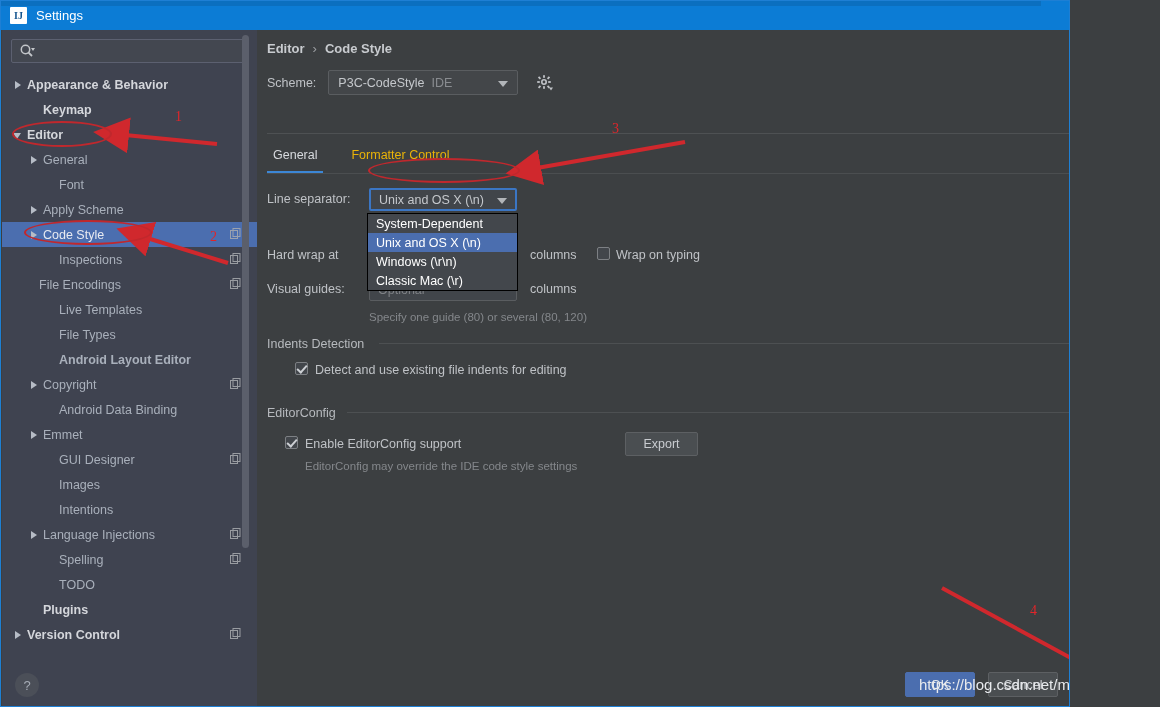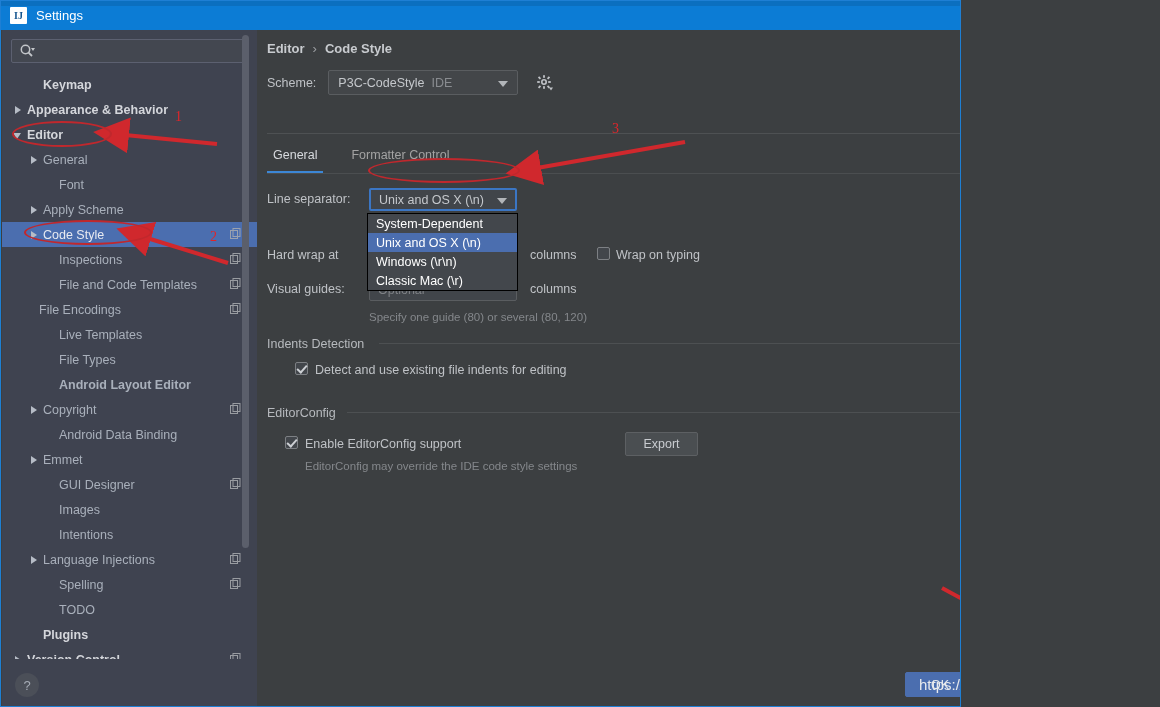--- a/index.html
+++ b/index.html
@@ -6,21 +6,21 @@
   html, body {
     margin: 0; padding: 0;
     width: 1160px; height: 707px;
     overflow: hidden;
     background: #3c3f41;
     font-family: "Liberation Sans", sans-serif;
     -webkit-font-smoothing: antialiased;
   }
   #app {
     position: relative;
-    width: 961px; height: 707px;
+    width: 1070px; height: 707px;
     background: #3c3f41;
     border: 1px solid #1e7fd4;
     overflow: hidden;
   }
 
   
   .titlebar {
     position: absolute; left: 0; top: 0;
     width: 1160px; height: 29px;
     background: #0c7cd5;
@@ -197,21 +197,21 @@
     width: 883px; height: 1px;
     background: #4e5153;
   }
 
   .tabs {
     position: absolute; left: 10px; top: 112px;
     display: flex; align-items: flex-end; gap: 22px;
     height: 32px;
   }
   .tab {
-    color: #a3a3a3; font-size: 12.5px;
+    color: #eab308; font-size: 12.5px;
     padding: 0 6px 9px 6px;
     cursor: default;
     border-bottom: 3px solid transparent;
   }
   .tab.active { color: #d7dade; border-bottom-color: #3c87d6; }
   .tabs-underline {
     position: absolute; left: 10px; top: 143px;
     width: 883px; height: 1px;
     background: #4b4e50;
   }
@@ -361,27 +361,27 @@
         <svg width="16" height="16" viewBox="0 0 16 16">
           <circle cx="6.5" cy="6.5" r="4.2" fill="none" stroke="#c3c6ca" stroke-width="1.5"></circle>
           <line x1="9.6" y1="9.6" x2="13" y2="13" stroke="#c3c6ca" stroke-width="1.8"></line>
           <polygon points="12,5 16,5 14,8" fill="#c3c6ca"></polygon>
         </svg>
       </span>
       <input class="search-input" type="text" placeholder="" style="">
     </div>
 
     <div class="tree" id="tree">
+        <div class="tree-row bold" style="padding-left: 10px;">
+          <span class="tree-arrow right"></span>
+          <span>Appearance &amp; Behavior</span>
+        </div>
         <div class="tree-row bold" style="padding-left: 26px;">
           <span class="tree-arrow"></span>
           <span>Keymap</span>
-        </div>
-        <div class="tree-row bold" style="padding-left: 10px;">
-          <span class="tree-arrow right"></span>
-          <span>Appearance &amp; Behavior</span>
         </div>
         <div class="tree-row bold" style="padding-left: 10px;">
           <span class="tree-arrow down"></span>
           <span>Editor</span>
         </div>
         <div class="tree-row" style="padding-left: 26px;">
           <span class="tree-arrow right"></span>
           <span>General</span>
         </div>
         <div class="tree-row" style="padding-left: 42px;">
@@ -398,30 +398,20 @@
           <span class="tree-badge">
             <svg width="11" height="11" viewBox="0 0 11 11">
               <rect x="0.5" y="2.5" width="7" height="8" fill="none" stroke="#a9acb0"></rect>
               <rect x="3.0" y="0.5" width="7" height="8" fill="none" stroke="#a9acb0"></rect>
             </svg>
           </span>
         </div>
         <div class="tree-row" style="padding-left: 42px;">
           <span class="tree-arrow"></span>
           <span>Inspections</span>
-          <span class="tree-badge">
-            <svg width="11" height="11" viewBox="0 0 11 11">
-              <rect x="0.5" y="2.5" width="7" height="8" fill="none" stroke="#a9acb0"></rect>
-              <rect x="3.0" y="0.5" width="7" height="8" fill="none" stroke="#a9acb0"></rect>
-            </svg>
-          </span>
-        </div>
-        <div class="tree-row" style="padding-left: 42px;">
-          <span class="tree-arrow"></span>
-          <span>File and Code Templates</span>
           <span class="tree-badge">
             <svg width="11" height="11" viewBox="0 0 11 11">
               <rect x="0.5" y="2.5" width="7" height="8" fill="none" stroke="#a9acb0"></rect>
               <rect x="3.0" y="0.5" width="7" height="8" fill="none" stroke="#a9acb0"></rect>
             </svg>
           </span>
         </div>
         <div class="tree-row" style="padding-left: 22px;">
           <span class="tree-arrow"></span>
           <span>File Encodings</span>

